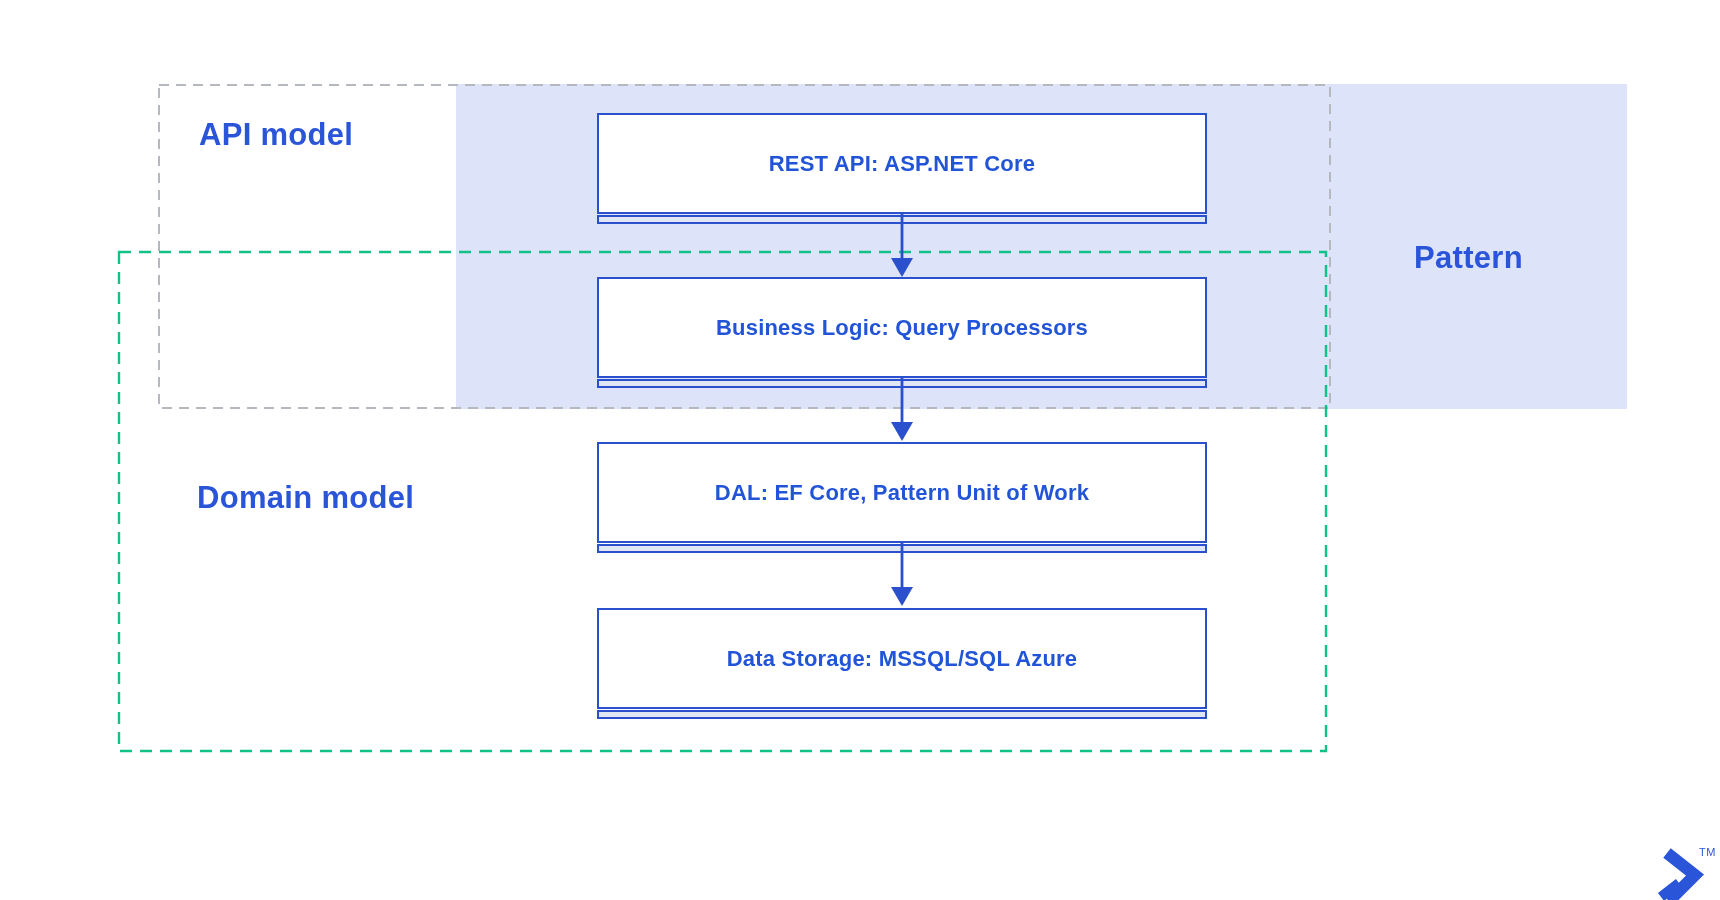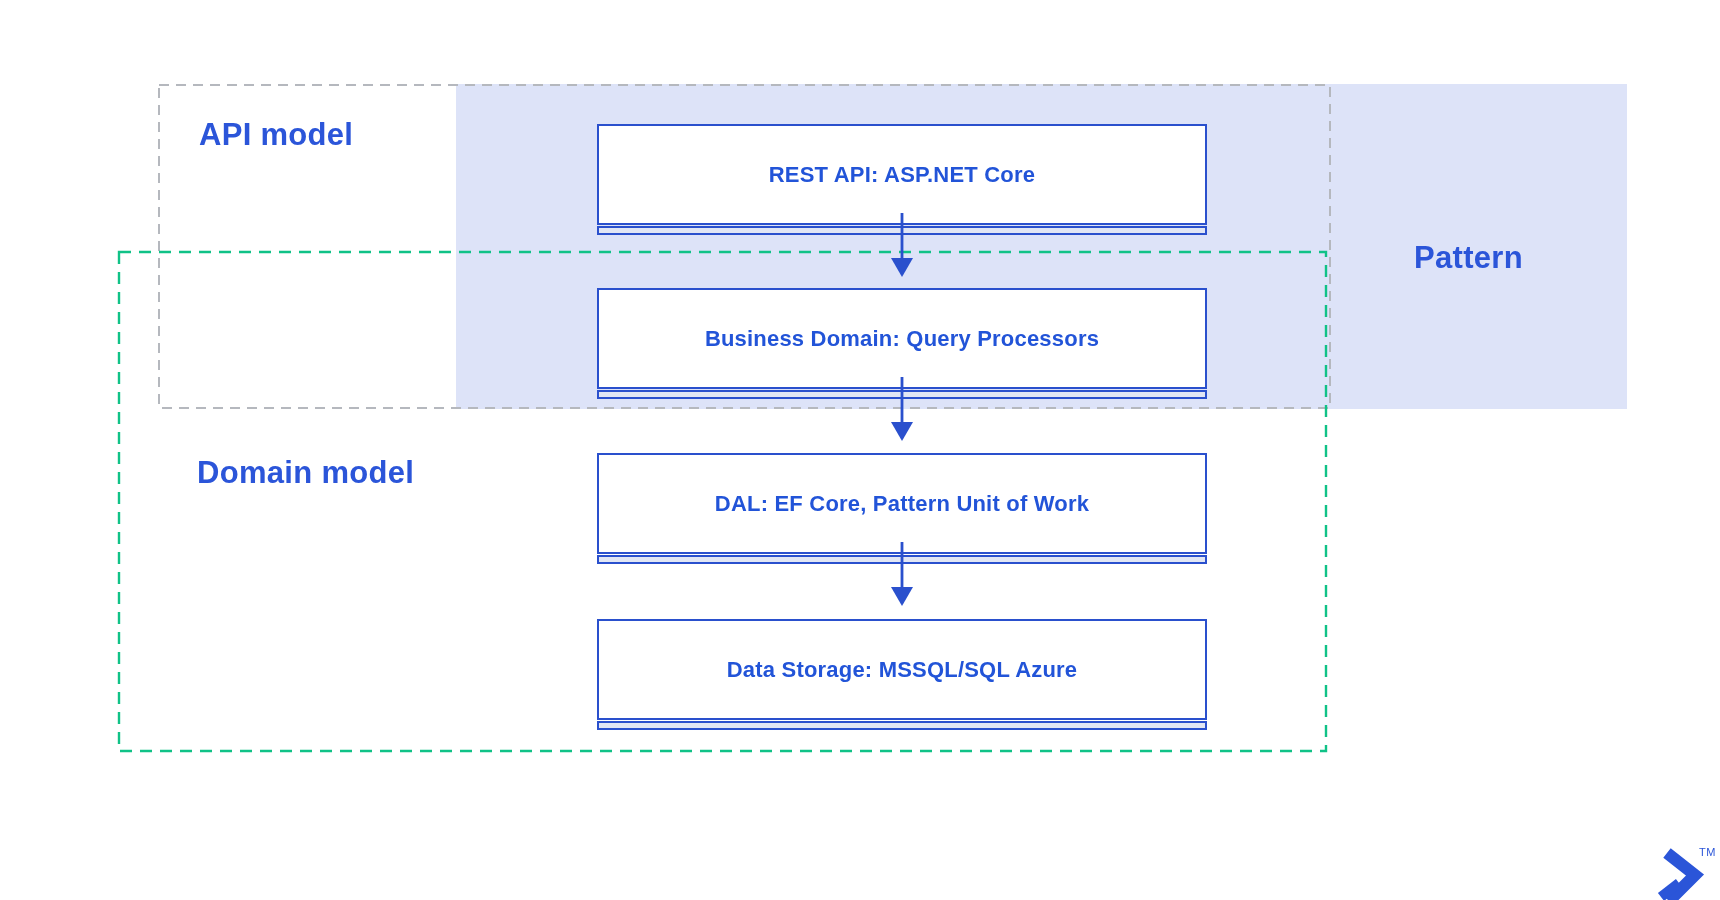--- a/index.html
+++ b/index.html
@@ -32,29 +32,28 @@
   
   .region-label {
     position: absolute;
     font-size: 31px;
     font-weight: 700;
     letter-spacing: 0.3px;
     color: #2b55d9;
     white-space: nowrap;
   }
   .label-api    { left: 199px; top: 117px; }
-  .label-domain { left: 197px; top: 455px; }
+  .label-domain { left: 197px; top: 480px; }
   .label-security { left: 1414px; top: 240px; }
 
   
   .layer-box {
     position: absolute;
     left: 597px;
     width: 610px;
-    margin-top: 11px;
   }
   .box-main {
     box-sizing: border-box;
     height: 101px;
     border: 2px solid #2a50cd;
     background: #ffffff;
     display: flex;
     align-items: center;
     justify-content: center;
   }
@@ -110,21 +109,21 @@
 
   <div class="layer-box pos-layer-1">
     <div class="box-main">
       <span class="box-label">REST API: ASP.NET Core</span>
     </div>
     <div class="box-strip"></div>
   </div>
 
   <div class="layer-box pos-layer-2">
     <div class="box-main">
-      <span class="box-label">Business Domain: Query Processors</span>
+      <span class="box-label">Business Logic: Query Processors</span>
     </div>
     <div class="box-strip"></div>
   </div>
 
   <div class="layer-box pos-layer-4">
     <div class="box-main">
       <span class="box-label">Data Storage: MSSQL/SQL Azure</span>
     </div>
     <div class="box-strip"></div>
   </div>

